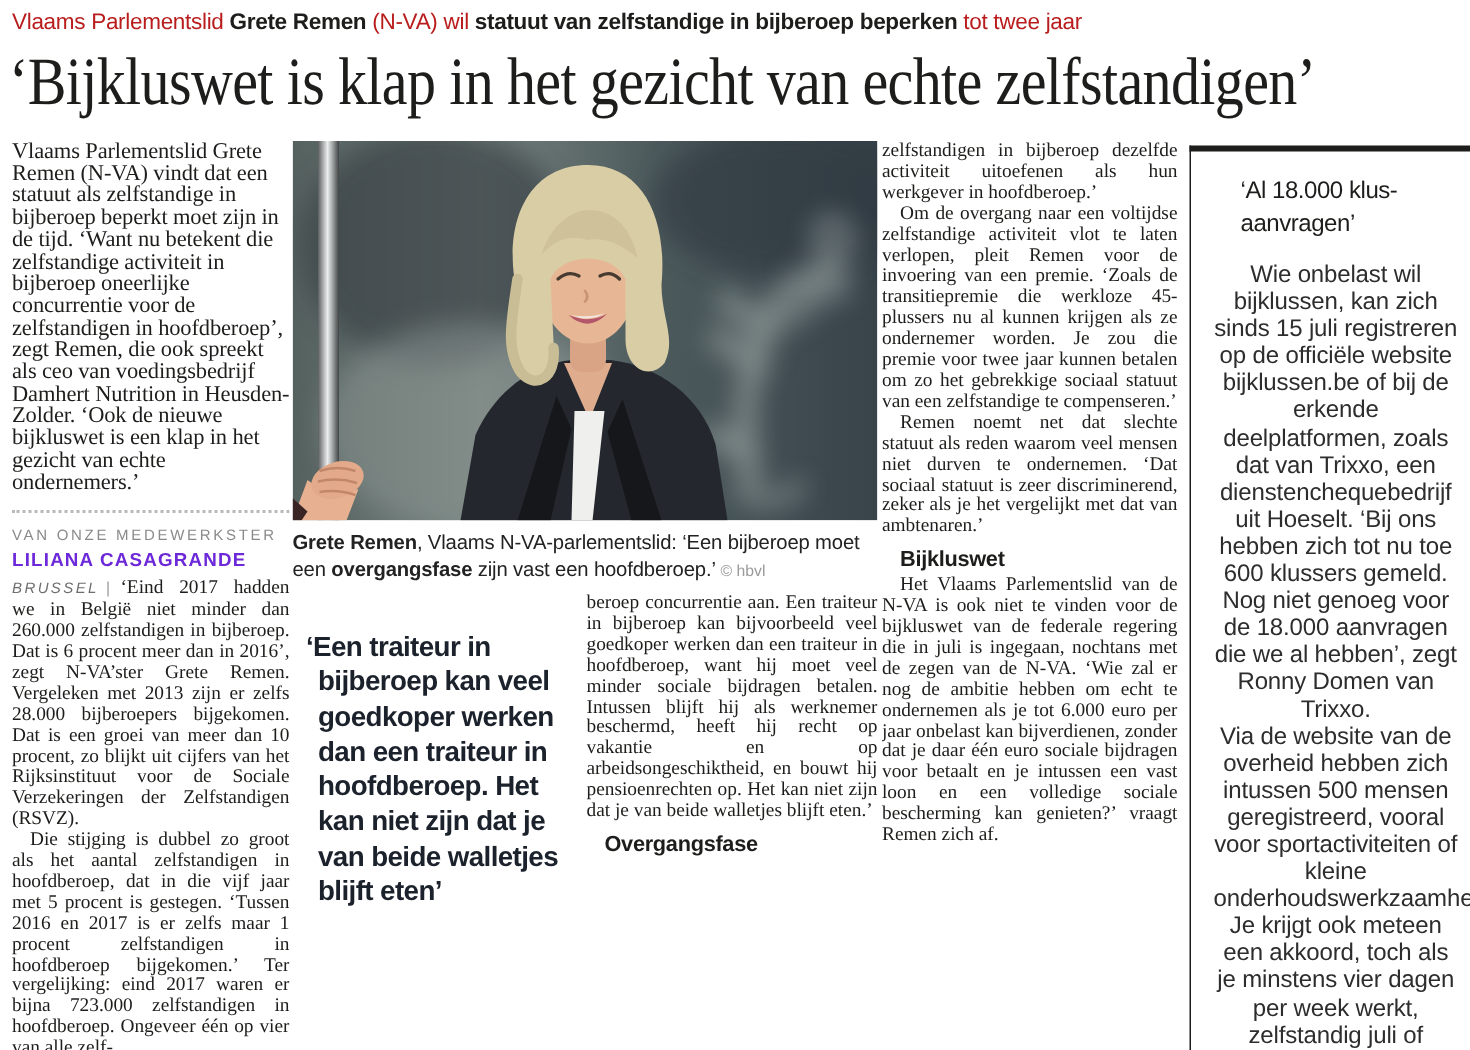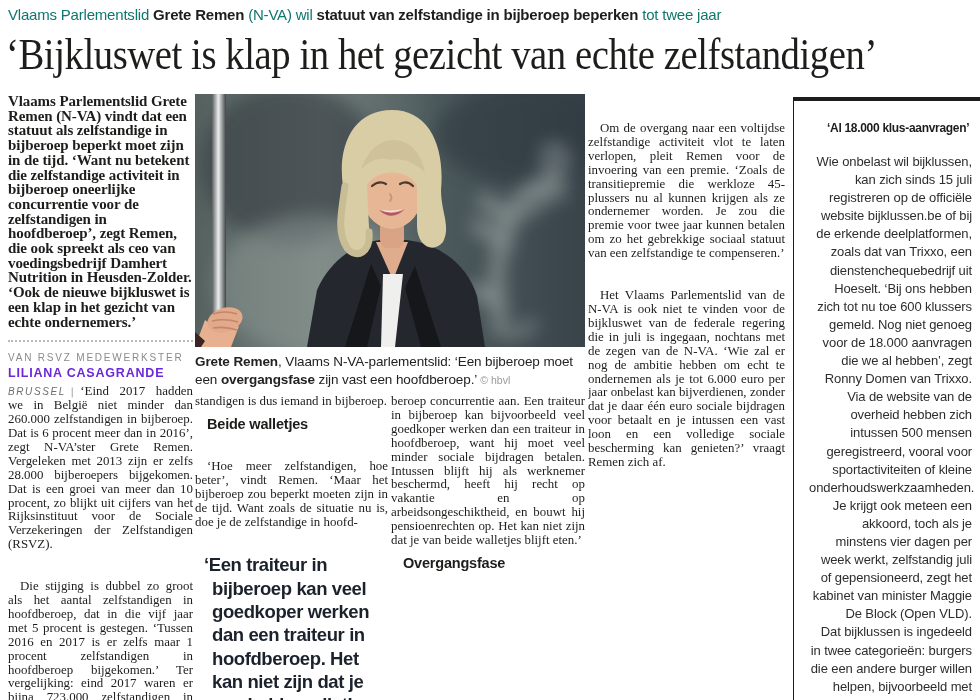--- a/index.html
+++ b/index.html
@@ -2,39 +2,39 @@
 <html><head>
 <meta charset="utf-8">
 <style>
   html,body{margin:0;padding:0;background:#e8e8e8;}
   .page{position:relative;width:980px;height:700px;background:#ffffff;overflow:hidden;
         font-family:"Liberation Serif",serif;color:#1d1d1b;}
   
   .kicker{position:absolute;left:8px;top:5px;width:964px;
           font-family:"Liberation Sans",sans-serif;font-size:15px;line-height:19px;
           letter-spacing:-0.2px;}
-  .kicker span{color:#0f766e;font-weight:400;}
+  .kicker span{color:#b91c1c;font-weight:400;}
   .kicker span.b{color:#1d1d1b;font-weight:700;}
   
   .headline{position:absolute;left:6px;top:28px;margin:0;height:52px;width:974px;
             font-family:"Liberation Serif",serif;font-weight:400;white-space:nowrap;}
   .headline .hspan{display:inline-block;font-size:45px;letter-spacing:-0.5px;
             transform:scaleX(0.86);transform-origin:0 50%;}
   
   .col{position:absolute;overflow:hidden;}
   .bodyp{margin:0;font-size:12.9px;line-height:13.9px;text-align:justify;
          font-family:"Liberation Serif",serif;color:#1d1d1b;}
-  .bodyp.indent{text-indent:12px;margin-top:28px;}
+  .bodyp.indent{text-indent:12px;}
   .subhead{margin:7px 0 2px 0;font-family:"Liberation Sans",sans-serif;
            font-size:14.5px;font-weight:700;color:#1d1d1b;text-indent:12px;letter-spacing:-0.2px;}
   .dateline{font-family:"Liberation Sans",sans-serif;font-size:10px;letter-spacing:1.6px;
             color:#6e6e6e;font-style:italic;}
   .datesep{color:#999;font-family:"Liberation Sans",sans-serif;font-size:10px;margin:0 4px 0 2px;}
   
-  .intro{margin:0;font-size:15px;line-height:14.7px;font-weight:700;
+  .intro{margin:0;font-size:15px;line-height:14.7px;font-weight:400;
          font-family:"Liberation Serif",serif;letter-spacing:-0.1px;}
   .dotted{border:0;border-top:2px dotted #b9b9b9;margin:11px 0 10px 0;}
   .byrole{font-family:"Liberation Sans",sans-serif;font-size:10px;letter-spacing:1.8px;
           color:#8a8a8a;margin:0 0 3px 0;}
   .byname{font-family:"Liberation Sans",sans-serif;font-size:12.5px;font-weight:700;
           letter-spacing:0.8px;color:#6d28d9;margin:0 0 5px 0;}
   
   .photo{position:absolute;left:195px;top:94px;width:390px;height:253px;overflow:hidden;}
   .caption{position:absolute;left:195px;top:353px;width:390px;
            font-family:"Liberation Sans",sans-serif;font-size:13.5px;line-height:17.5px;
@@ -45,37 +45,37 @@
   
   .pullquote{margin-top:24px;padding-left:9px;}
   .pq-text{margin:0;font-family:"Liberation Sans",sans-serif;font-weight:700;
            font-size:18.5px;line-height:23.3px;color:#1c222c;letter-spacing:-0.4px;
            text-indent:-8px;padding-left:8px;}
   
   .sidebar{position:absolute;left:793px;top:97px;width:163px;height:599px;
            border-top:4px solid #1d1d1b;border-left:1px solid #1d1d1b;
            padding:12px 8px 0 15px;overflow:hidden;}
   .sb-title{margin:4px 0 14px 18px;font-family:"Liberation Sans",sans-serif;
-            font-size:12px;line-height:22px;font-weight:700;color:#1d1d1b;letter-spacing:-0.3px;}
-  .bodyp.sp{font-family:"Liberation Sans",sans-serif;font-size:13px;line-height:18.1px;
-            text-align:right;color:#2d2d2d;letter-spacing:-0.1px;}
+            font-size:16px;line-height:22px;font-weight:400;color:#1d1d1b;letter-spacing:-0.3px;}
+  .bodyp.sp{font-family:"Liberation Sans",sans-serif;font-size:16px;line-height:18.1px;
+            text-align:center;color:#2d2d2d;letter-spacing:-0.1px;}
 </style>
 </head>
 <body>
 
 <div class="page">
 
   <div class="kicker"><span>Vlaams Parlementslid </span><span class="b">Grete Remen</span><span> (N-VA) wil </span><span class="b">statuut van zelfstandige in bijberoep beperken</span><span> tot twee jaar</span></div>
 
   <h1 class="headline"><span class="hspan">‘Bijkluswet is klap in het gezicht van echte zelfstandigen’</span></h1>
 
   <div class="col" style="left:8px;top:94px;width:185px;height:606px;">
     <p class="intro">Vlaams Parlementslid Grete Remen (N-VA) vindt dat een statuut als zelfstandige in bijberoep beperkt moet zijn in de tijd. ‘Want nu betekent die zelfstandige activiteit in bijberoep oneerlijke concurrentie voor de zelfstandigen in hoofdberoep’, zegt Remen, die ook spreekt als ceo van voedingsbedrijf Damhert Nutrition in Heusden-Zolder. ‘Ook de nieuwe bijkluswet is een klap in het gezicht van echte ondernemers.’</p>
     <hr class="dotted">
-    <p class="byrole">VAN RSVZ MEDEWERKSTER</p>
+    <p class="byrole">VAN ONZE MEDEWERKSTER</p>
     <p class="byname">LILIANA CASAGRANDE</p>
     <div>
         <p class="bodyp"><span class="dateline">BRUSSEL</span><span class="datesep">❘</span>‘Eind 2017 hadden we in België niet minder dan 260.000 zelfstandigen in bijberoep. Dat is 6 procent meer dan in 2016’, zegt N-VA’ster Grete Remen. Vergeleken met 2013 zijn er zelfs 28.000 bijberoepers bijgekomen. Dat is een groei van meer dan 10 procent, zo blijkt uit cijfers van het Rijksinstituut voor de Sociale Verzekeringen der Zelfstandigen (RSVZ).</p>
         <p class="bodyp indent">Die stijging is dubbel zo groot als het aantal zelfstandigen in hoofdberoep, dat in die vijf jaar met 5 procent is gestegen. ‘Tussen 2016 en 2017 is er zelfs maar 1 procent zelfstandigen in hoofdberoep bijgekomen.’ Ter vergelijking: eind 2017 waren er bijna 723.000 zelfstandigen in hoofdberoep. Ongeveer één op vier van alle zelf-</p>
       </div>
   </div>
 
   <div class="photo">
     <svg width="390" height="253" viewBox="0 0 390 253" preserveAspectRatio="none">
       <defs>
@@ -150,41 +150,39 @@
           <path d="M18,234 q12,-2 24,2"></path>
         </g>
         <path d="M0,253 L0,238 L10,247 L6,253 Z" fill="#3a2524"></path>
       </g>
     </svg>
   </div>
 
   <div class="caption"><span><span class="b">Grete Remen</span><span>, Vlaams N-VA-parlementslid: ‘Een bijberoep moet een </span><span class="b">overgangsfase</span><span> zijn vast een hoofdberoep.’ </span></span><span class="credit">© hbvl</span></div>
 
   <div class="col" style="left:195px;top:395px;width:193px;height:305px;">
-    <div>
-        <p class="bodyp">standigen is dus iemand in bijberoep.</p>
-        <h3 class="subhead">Beide walletjes</h3>
-        <p class="bodyp indent">‘Hoe meer zelfstandigen, hoe beter’, vindt Remen. ‘Maar het bijberoep zou beperkt moeten zijn in de tijd. Want zoals de situatie nu is, doe je de zelfstandige in hoofd-</p>
-      </div>
     <div class="pullquote">
       <p class="pq-text">‘Een traiteur in bijberoep kan veel goedkoper werken dan een traiteur in hoofdberoep. Het kan niet zijn dat je van beide walletjes blijft eten’</p>
 
     </div>
   </div>
 
   <div class="col" style="left:391px;top:395px;width:194px;height:305px;">
     <div>
         <p class="bodyp">beroep concurrentie aan. Een traiteur in bijberoep kan bijvoorbeeld veel goedkoper werken dan een traiteur in hoofdberoep, want hij moet veel minder sociale bijdragen betalen. Intussen blijft hij als werknemer beschermd, heeft hij recht op vakantie en op arbeidsongeschiktheid, en bouwt hij pensioenrechten op. Het kan niet zijn dat je van beide walletjes blijft eten.’</p>
         <h3 class="subhead">Overgangsfase</h3>
       </div>
   </div>
 
   <div class="col" style="left:588px;top:94px;width:197px;height:606px;">
     <div>
+        <p class="bodyp">zelfstandigen in bijberoep dezelfde activiteit uitoefenen als hun werkgever in hoofdberoep.’</p>
         <p class="bodyp indent">Om de overgang naar een voltijdse zelfstandige activiteit vlot te laten verlopen, pleit Remen voor de invoering van een premie. ‘Zoals de transitiepremie die werkloze 45-plussers nu al kunnen krijgen als ze ondernemer worden. Je zou die premie voor twee jaar kunnen betalen om zo het gebrekkige sociaal statuut van een zelfstandige te compenseren.’</p>
+        <p class="bodyp indent">Remen noemt net dat slechte statuut als reden waarom veel mensen niet durven te ondernemen. ‘Dat sociaal statuut is zeer discriminerend, zeker als je het vergelijkt met dat van ambtenaren.’</p>
+        <h3 class="subhead">Bijkluswet</h3>
         <p class="bodyp indent">Het Vlaams Parlementslid van de N-VA is ook niet te vinden voor de bijkluswet van de federale regering die in juli is ingegaan, nochtans met de zegen van de N-VA. ‘Wie zal er nog de ambitie hebben om echt te ondernemen als je tot 6.000 euro per jaar onbelast kan bijverdienen, zonder dat je daar één euro sociale bijdragen voor betaalt en je intussen een vast loon en een volledige sociale bescherming kan genieten?’ vraagt Remen zich af.</p>
       </div>
   </div>
 
   <div class="sidebar">
     <h2 class="sb-title">‘Al 18.000 klus-aanvragen’</h2>
     <div>
         <p class="bodyp sp">Wie onbelast wil bijklussen, kan zich sinds 15 juli registreren op de officiële website bijklussen.be of bij de erkende deelplatformen, zoals dat van Trixxo, een dienstenchequebedrijf uit Hoeselt. ‘Bij ons hebben zich tot nu toe 600 klussers gemeld. Nog niet genoeg voor de 18.000 aanvragen die we al hebben’, zegt Ronny Domen van Trixxo.</p>
         <p class="bodyp sp">Via de website van de overheid hebben zich intussen 500 mensen geregistreerd, vooral voor sportactiviteiten of kleine onderhoudswerkzaamheden.</p>
         <p class="bodyp sp">Je krijgt ook meteen een akkoord, toch als je minstens vier dagen per week werkt, zelfstandig juli of gepensioneerd, zegt het kabinet van minister Maggie De Block (Open VLD).</p>

